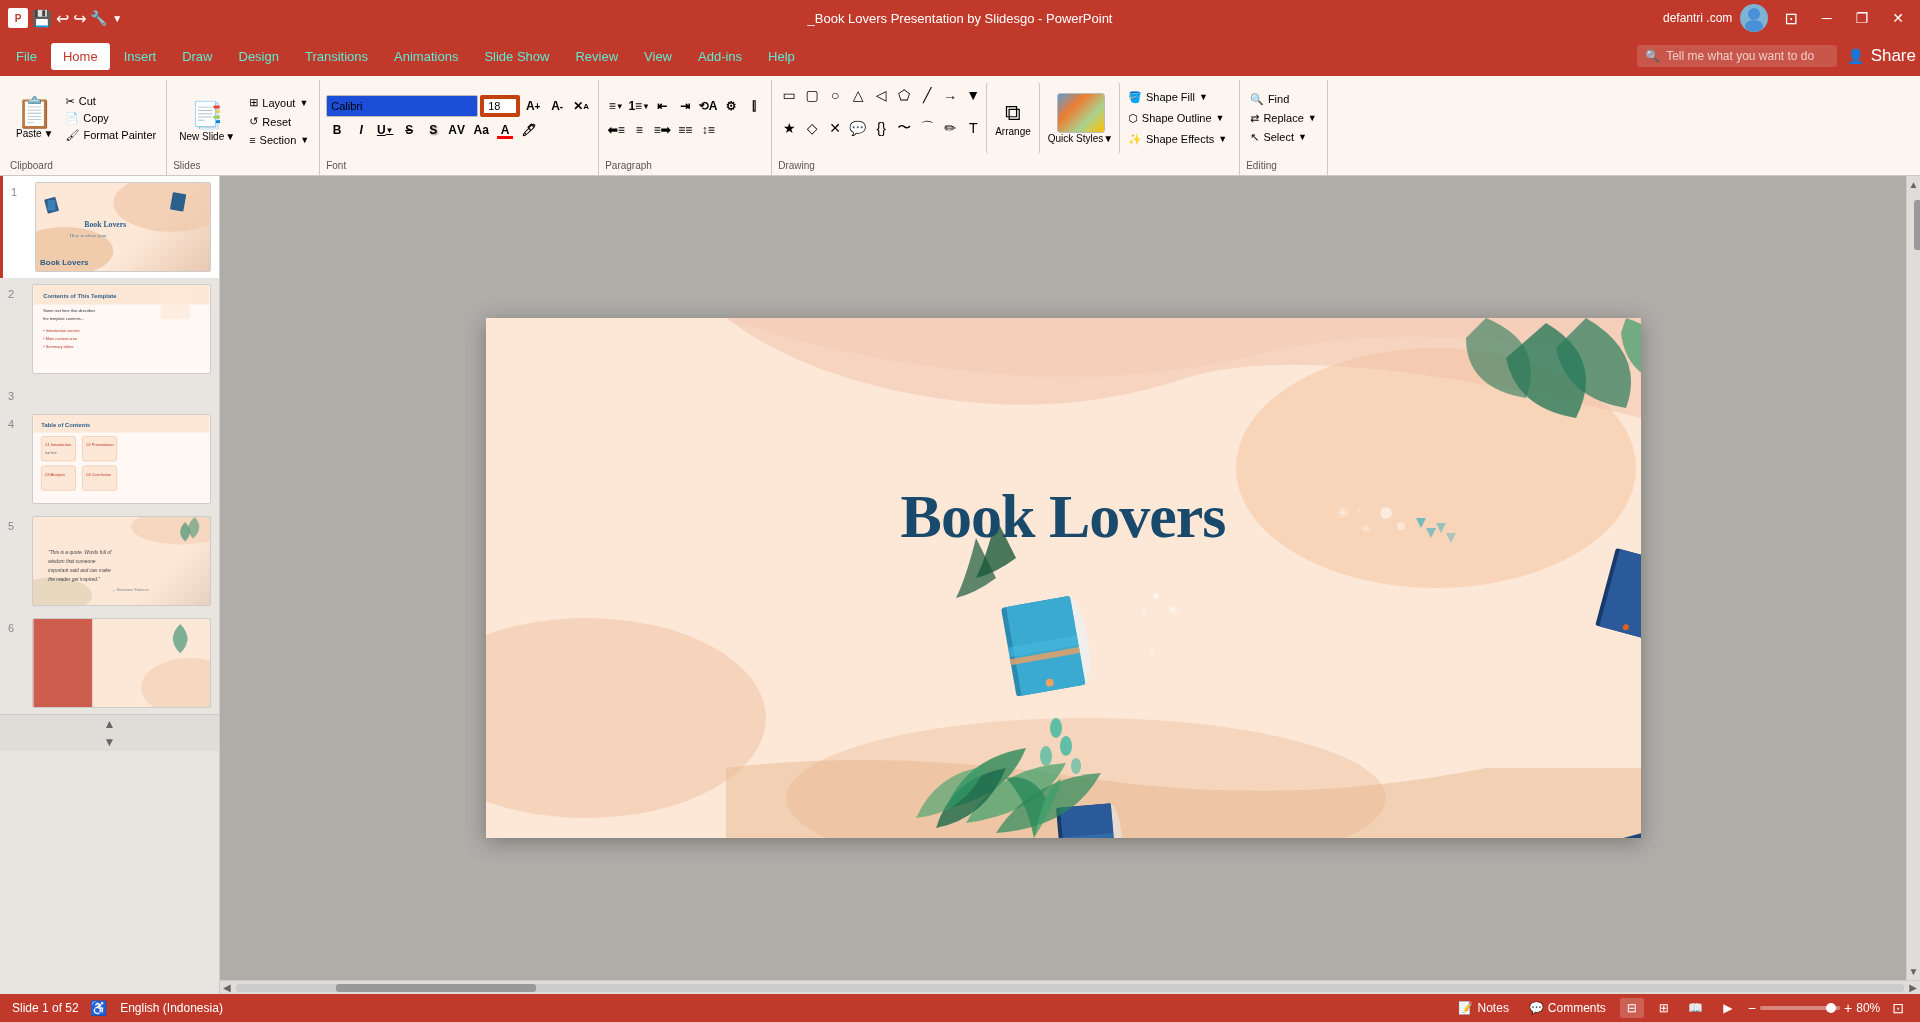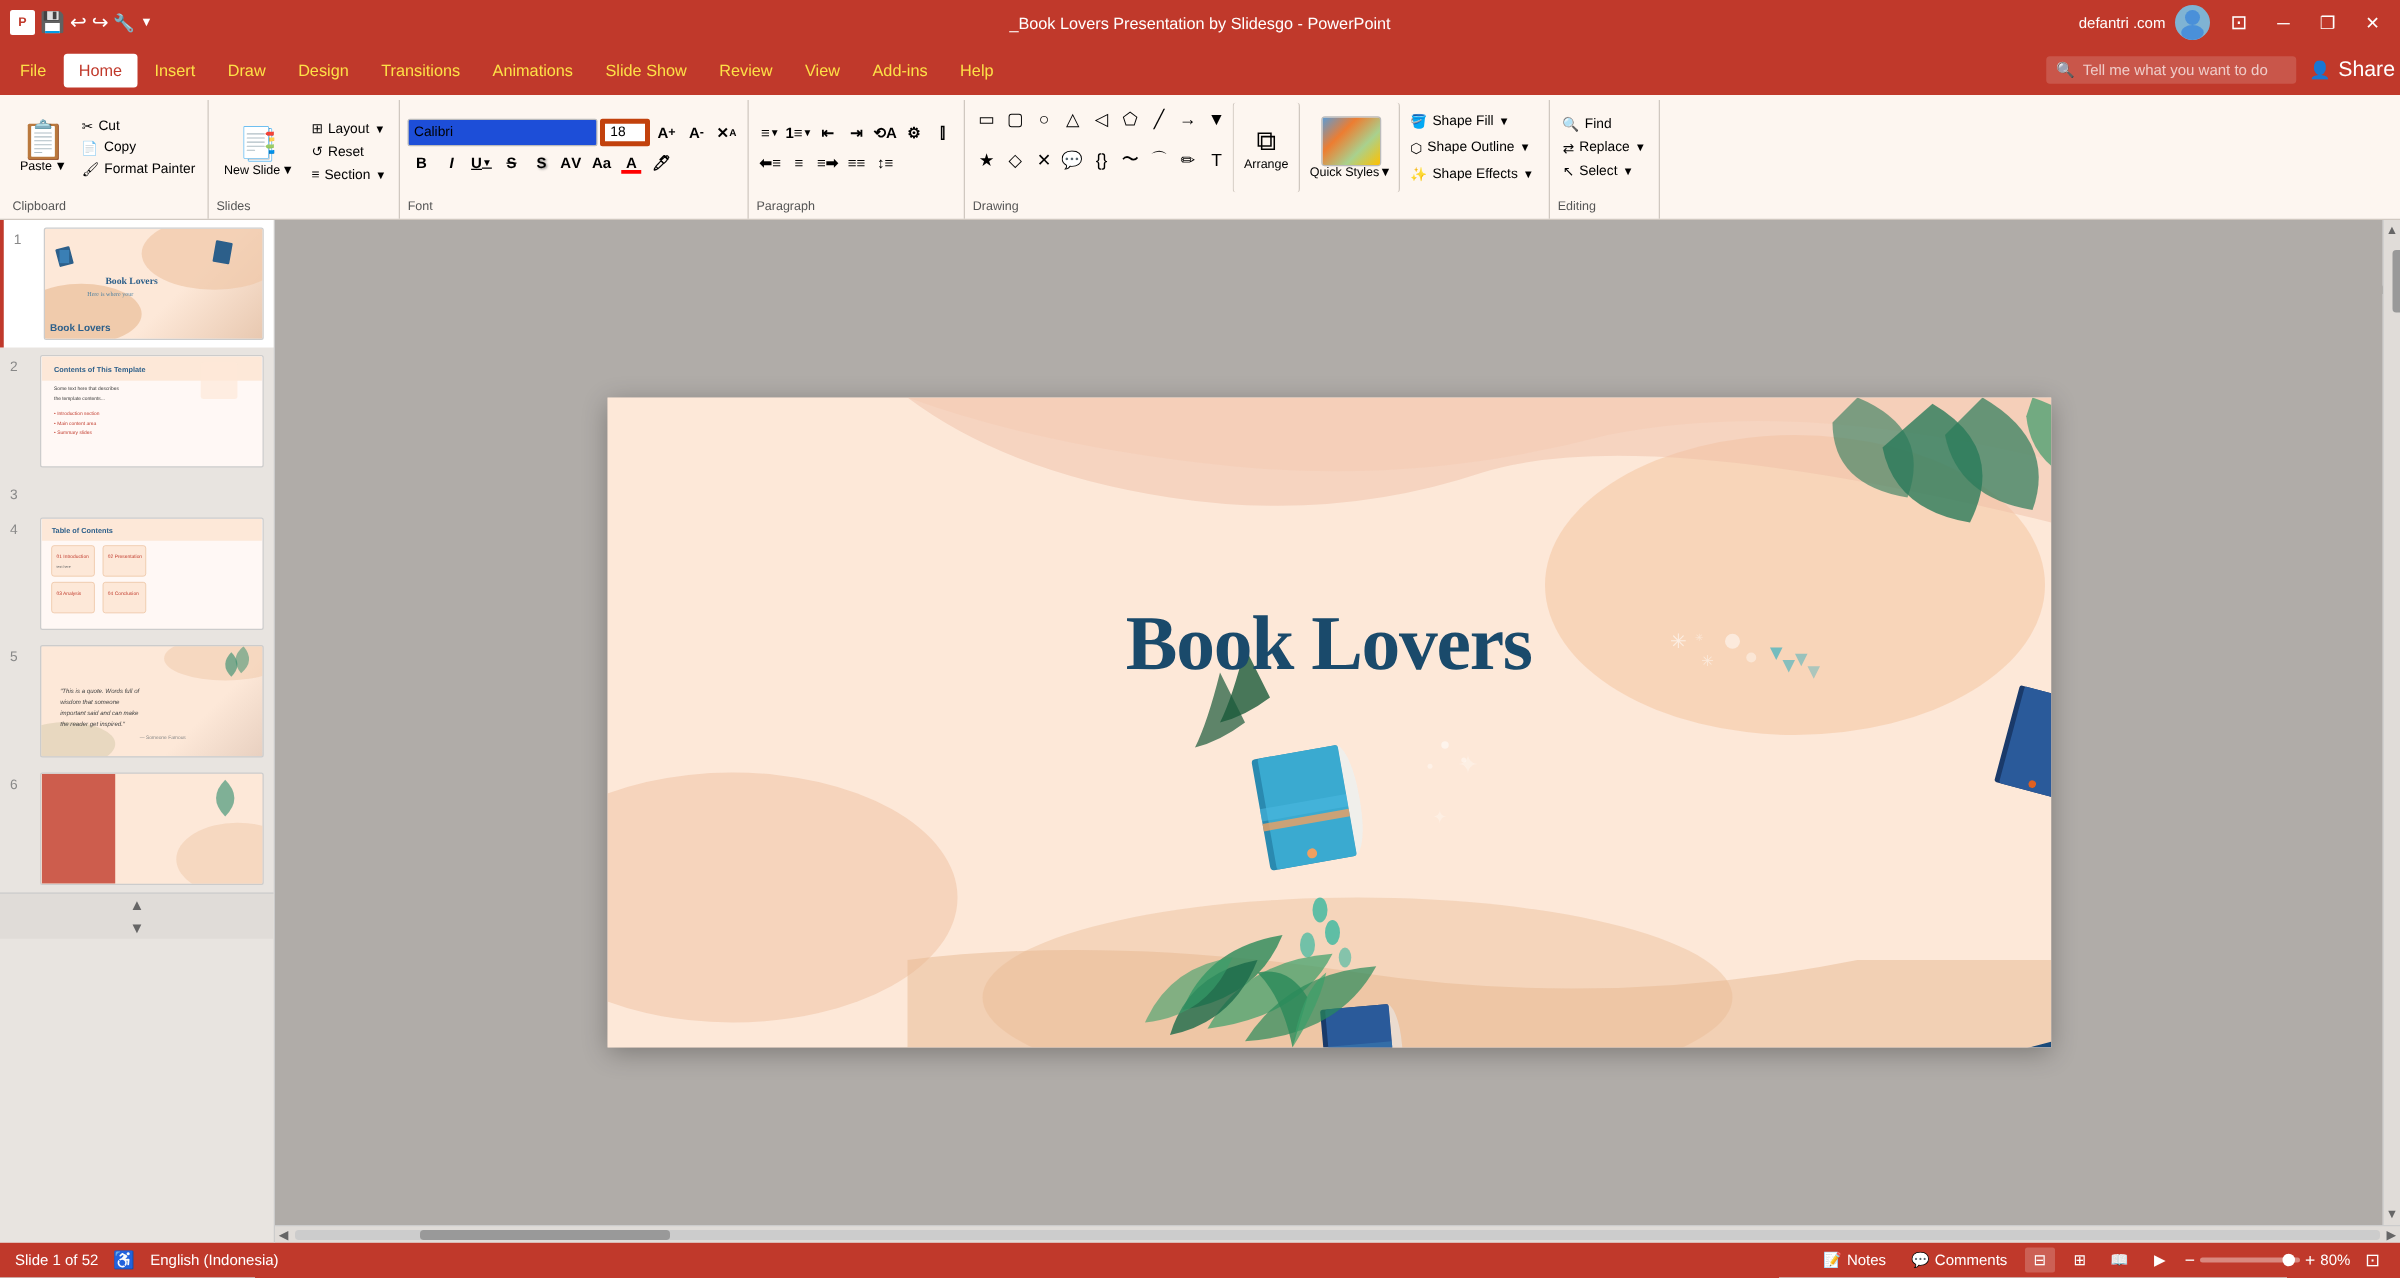--- a/index.html
+++ b/index.html
@@ -30,21 +30,21 @@
       align-items: center;
       padding: 0 4px;
       color: white;
       gap: 2px;
     }
     .menu-item {
       padding: 6px 12px;
       cursor: pointer;
       border-radius: 3px;
       font-size: 13px;
-      color: #fde047;
+      color: #5eead4;
     }
     .menu-item.active { background: white; color: #c0392b; }
 
     #search-bar {
       margin-left: auto;
       display: flex;
       align-items: center;
       background: rgba(255,255,255,0.15);
       border-radius: 3px;
       padding: 4px 8px;

